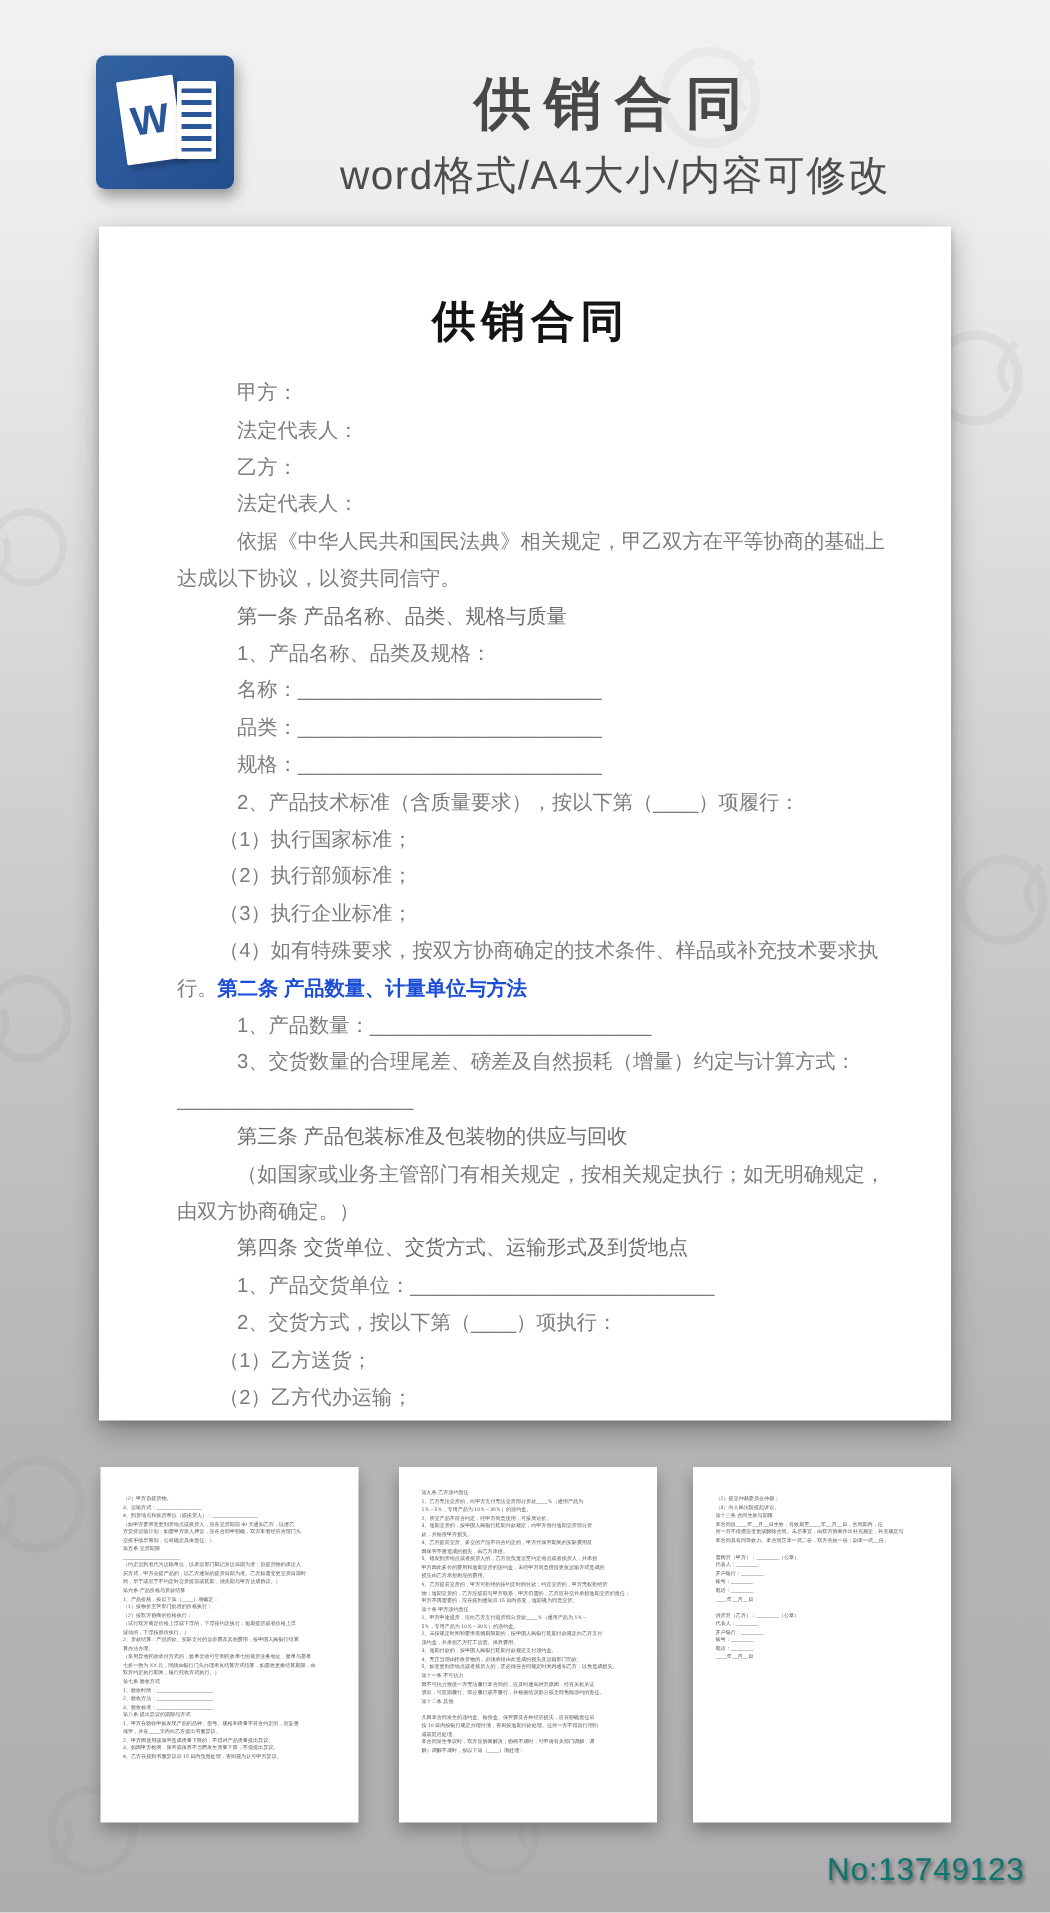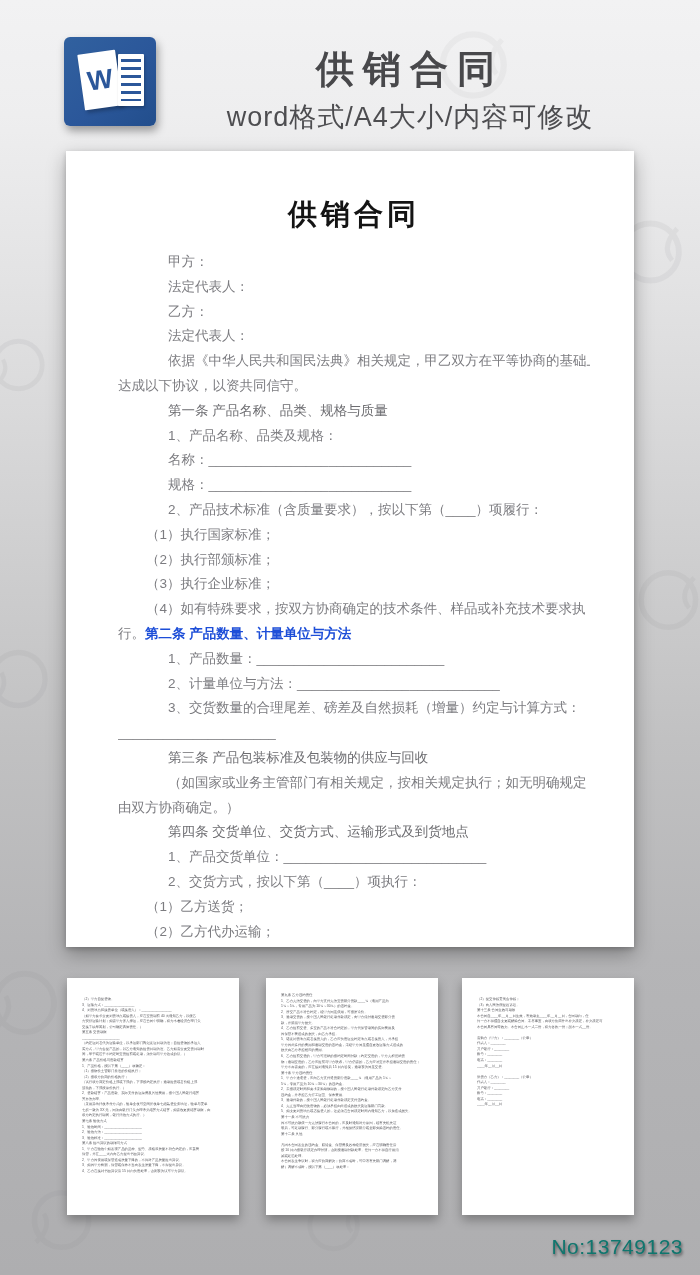--- a/index.html
+++ b/index.html
@@ -31,21 +31,21 @@
             box-shadow:0 7px 18px rgba(0,0,0,0.30), 0 2px 5px rgba(0,0,0,0.18);
             padding:0;box-sizing:border-box;}
   .doc-inner{position:absolute;left:52px;right:44px;top:44px;bottom:0;}
   .doc-title{text-align:center;font-family:"Liberation Serif","DejaVu Serif",serif;
              font-weight:bold;font-size:29px;color:#141414;letter-spacing:4px;margin-bottom:15px;}
   .dline{font-size:13.5px;line-height:24.8px;color:#7c7c80;white-space:nowrap;overflow:hidden;}
   .dline.bold{font-weight:normal;color:#6d6d71;}
   .dline .normal{font-weight:normal;color:#7c7c80;}
   .dline .bseg{font-weight:bold;color:#1d4ed8;}
   .ind0{margin-left:0;}
-  .ind1{margin-left:50px;}
+  .ind1{margin-left:40px;}
   .ind2{margin-left:28px;}
   
   .thumb{position:absolute;top:978px;width:172px;height:237px;background:#ffffff;
          box-shadow:0 5px 10px rgba(0,0,0,0.30);box-sizing:border-box;padding:19px 13px 0 15px;overflow:hidden;}
   .thumb1{left:67px;}
   .thumb2{left:266px;padding-top:15px;}
   .thumb3{left:462px;}
   .tline{font-size:3.4px;line-height:5.55px;color:#55555a;white-space:nowrap;overflow:hidden;}
   
   .image-id{position:absolute;right:17px;top:1235px;font-size:21px;color:#0f766e;letter-spacing:0.5px;
@@ -134,29 +134,29 @@
       <div>
           <div class="dline ind1">甲方：</div>
           <div class="dline ind1">法定代表人：</div>
           <div class="dline ind1">乙方：</div>
           <div class="dline ind1">法定代表人：</div>
           <div class="dline ind1">依据《中华人民共和国民法典》相关规定，甲乙双方在平等协商的基础上，</div>
           <div class="dline ind0">达成以下协议，以资共同信守。</div>
           <div class="dline ind1 bold">第一条 产品名称、品类、规格与质量</div>
           <div class="dline ind1">1、产品名称、品类及规格：</div>
           <div class="dline ind1">名称：___________________________</div>
+          <div class="dline ind1">品类：___________________________</div>
           <div class="dline ind1">规格：___________________________</div>
           <div class="dline ind1">2、产品技术标准（含质量要求），按以下第（____）项履行：</div>
           <div class="dline ind2">（1）执行国家标准；</div>
           <div class="dline ind2">（2）执行部颁标准；</div>
           <div class="dline ind2">（3）执行企业标准；</div>
           <div class="dline ind2">（4）如有特殊要求，按双方协商确定的技术条件、样品或补充技术要求执</div>
           <div class="dline ind0"><span class="normal">行。</span><span class="bseg">第二条 产品数量、计量单位与方法</span></div>
           <div class="dline ind1">1、产品数量：_________________________</div>
-          <div class="dline ind1">2、计量单位与方法：___________________________</div>
           <div class="dline ind1">3、交货数量的合理尾差、磅差及自然损耗（增量）约定与计算方式：</div>
           <div class="dline ind0">_____________________</div>
           <div class="dline ind1 bold">第三条 产品包装标准及包装物的供应与回收</div>
           <div class="dline ind1">（如国家或业务主管部门有相关规定，按相关规定执行；如无明确规定，则</div>
           <div class="dline ind0">由双方协商确定。）</div>
           <div class="dline ind1 bold">第四条 交货单位、交货方式、运输形式及到货地点</div>
           <div class="dline ind1">1、产品交货单位：___________________________</div>
           <div class="dline ind1">2、交货方式，按以下第（____）项执行：</div>
           <div class="dline ind2">（1）乙方送货；</div>
           <div class="dline ind2">（2）乙方代办运输；</div>

